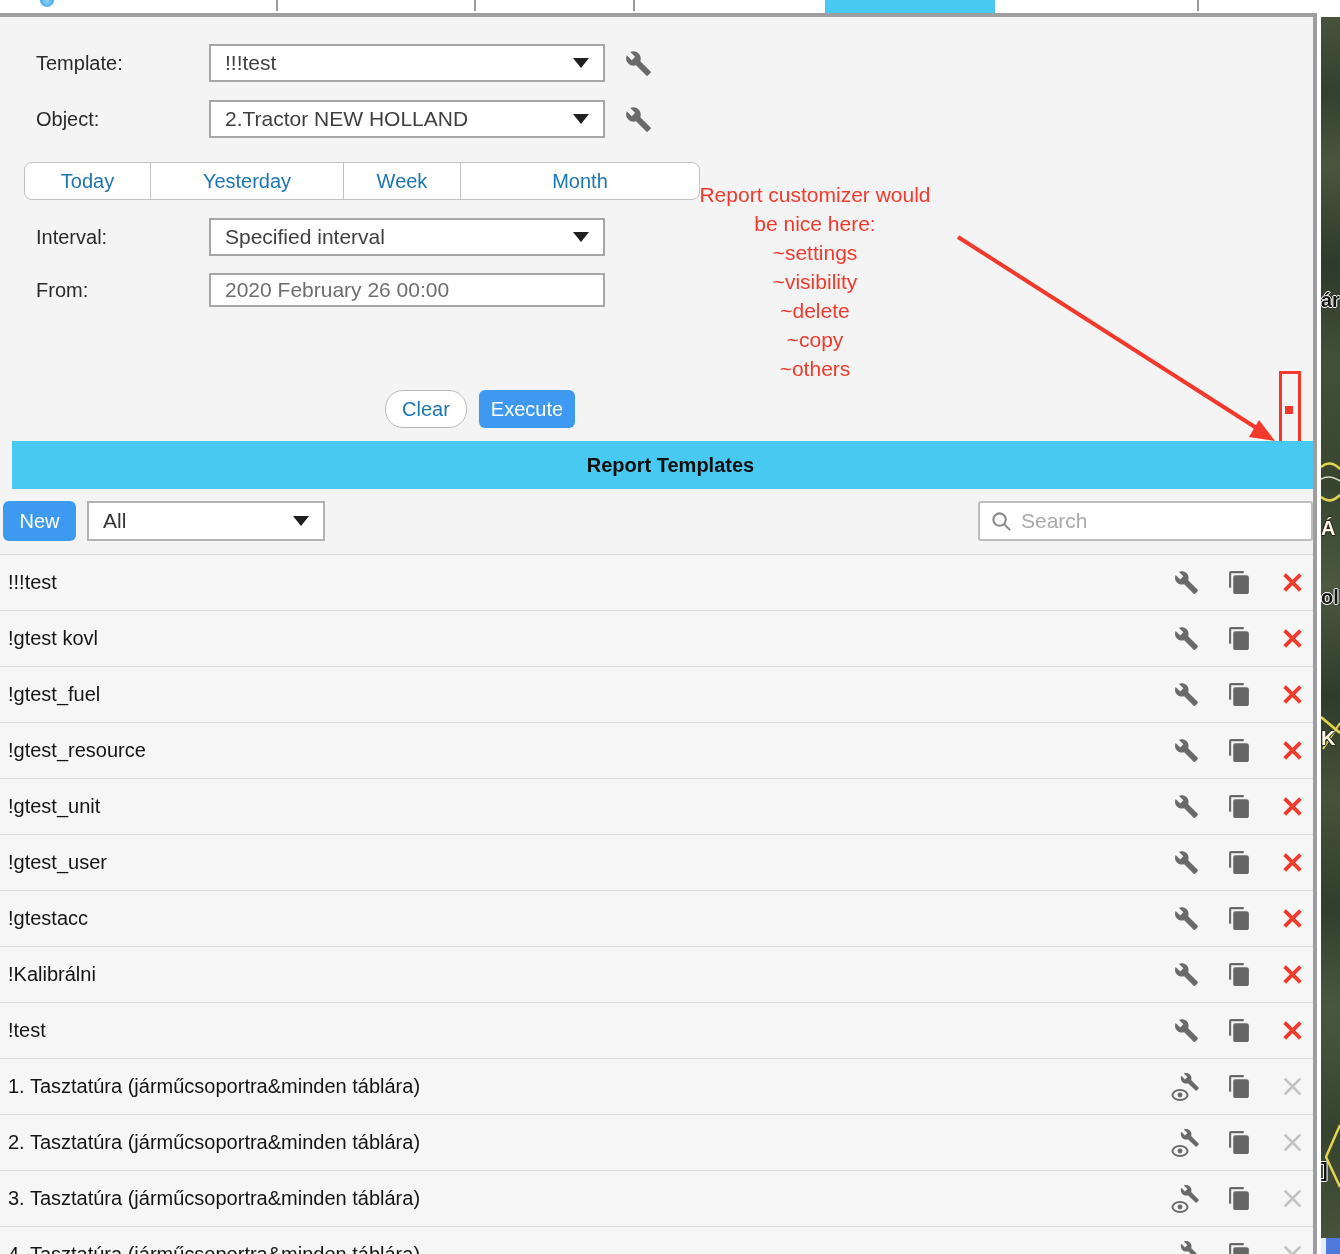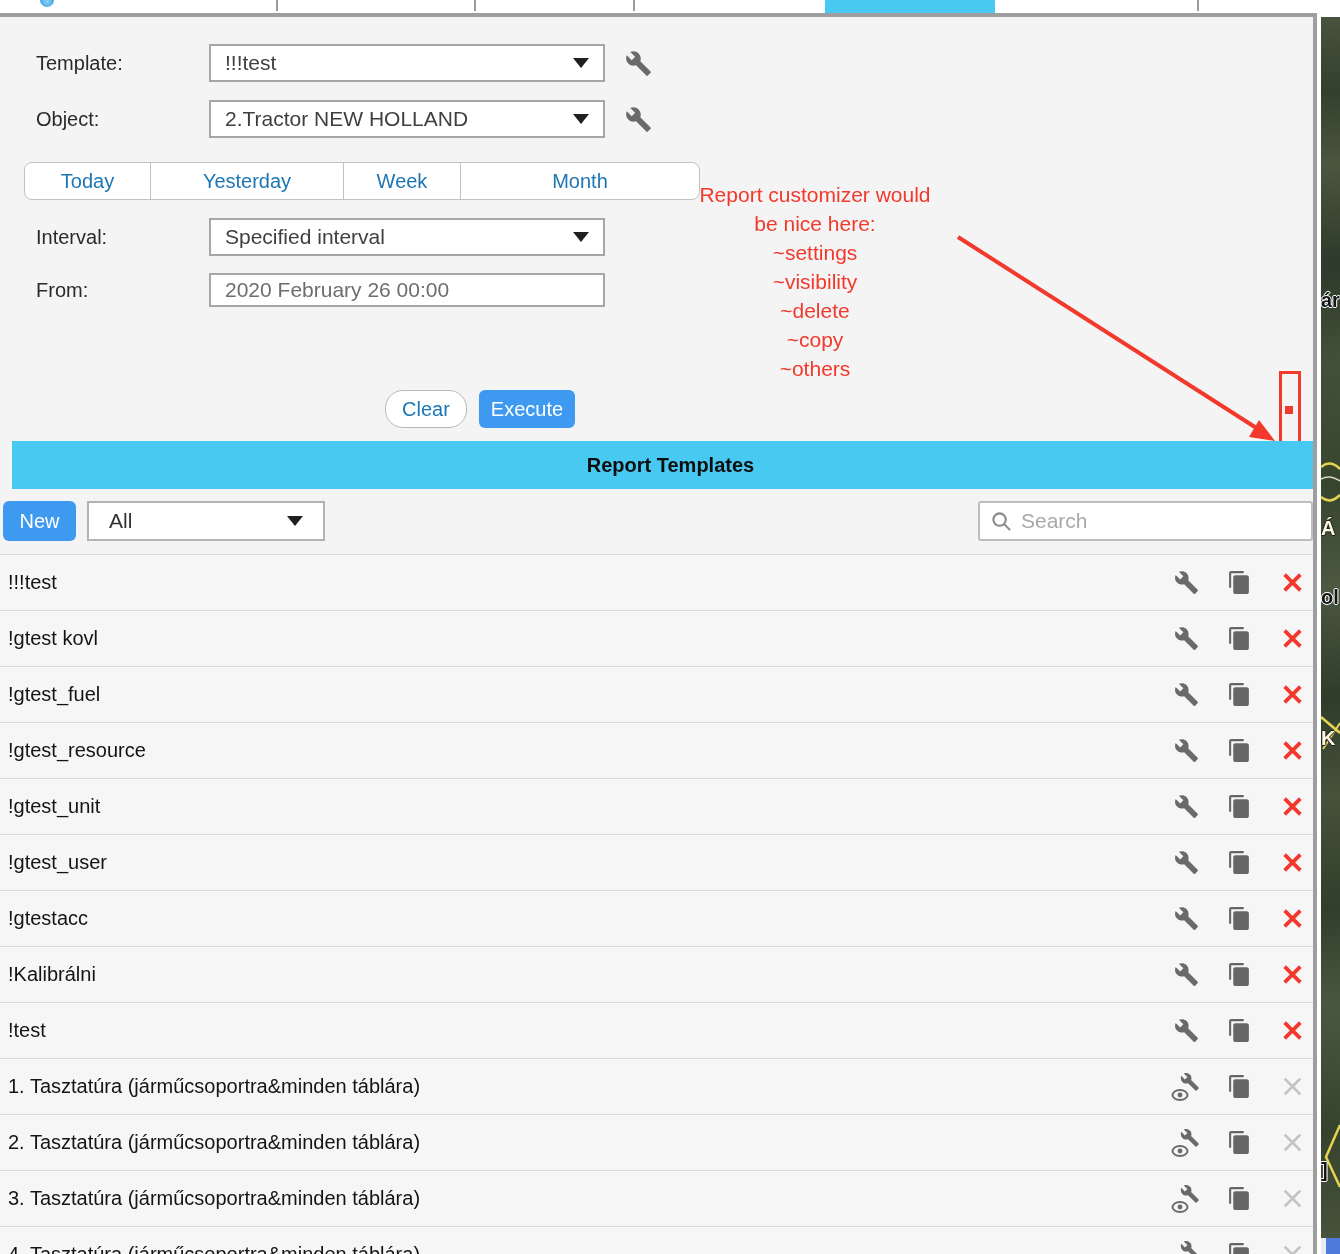--- a/index.html
+++ b/index.html
@@ -56,21 +56,21 @@
   .cyan-bar .title { display:block; text-align:center; line-height:48px; font-size:20px;
     font-weight:bold; color:#0e0e0e; }
 
   
   .toolbar { position:absolute; left:0; top:472px; width:1317px; height:65px; background:#f4f4f5; }
   .btn-new { position:absolute; left:3px; top:12px; width:73px; height:40px; background:#3e9af0;
     border:none; border-radius:6px; color:#ffffff; font-size:20px;
     font-family:"Liberation Sans",sans-serif; cursor:pointer; }
   .filter-select { position:absolute; left:87px; top:12px; width:238px; height:40px;
     background:#ffffff; border:2px solid #b3b3b3; display:flex; align-items:center;
-    justify-content:space-between; padding:0 20px; font-size:21px; color:#333333; cursor:default; }
+    justify-content:space-between; padding:0 14px; font-size:21px; color:#333333; cursor:default; }
   .searchbox { position:absolute; left:978px; top:12px; width:335px; height:40px;
     background:#ffffff; border:2px solid #bdbdbd; border-radius:3px; display:flex;
     align-items:center; padding:0 10px; }
   .searchbox input { border:none; outline:none; flex:1; font-size:21px; color:#555;
     margin-left:8px; background:transparent; font-family:"Liberation Sans",sans-serif; }
   .searchbox input::placeholder { color:#a9a9a9; }
 
   
   .rows { position:absolute; left:0; top:537px; width:1317px; }
   .row { position:relative; height:56px; background:#f6f6f7; border-top:1px solid #d9d9d9;

